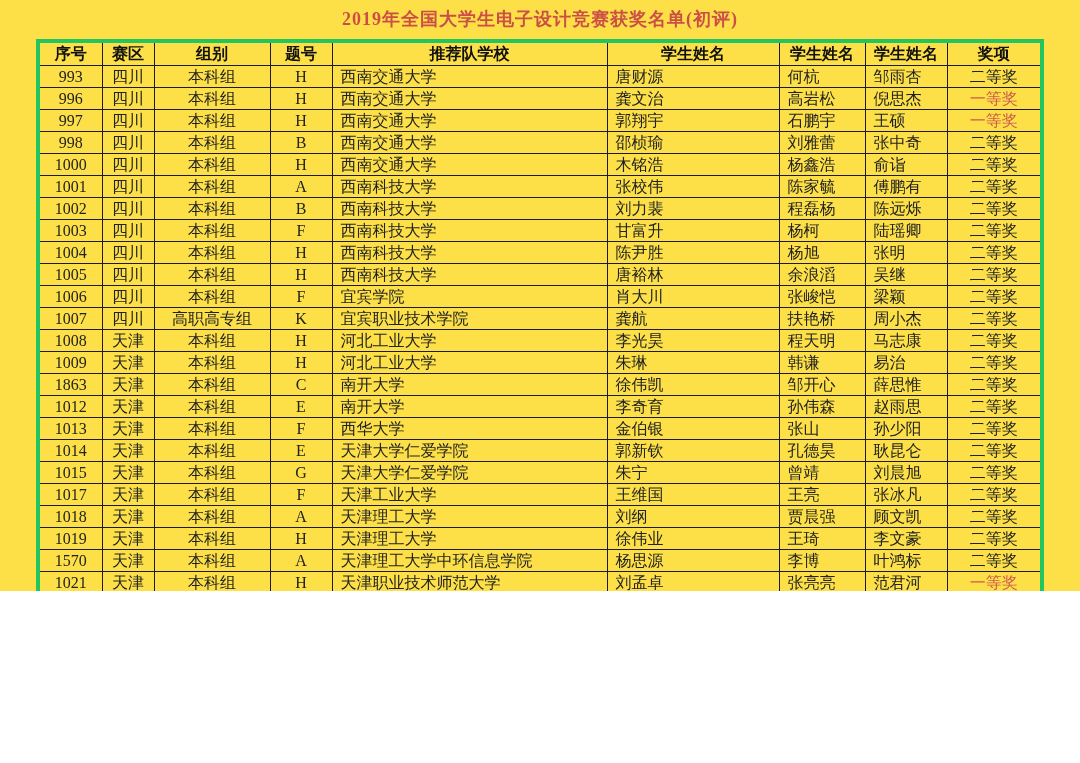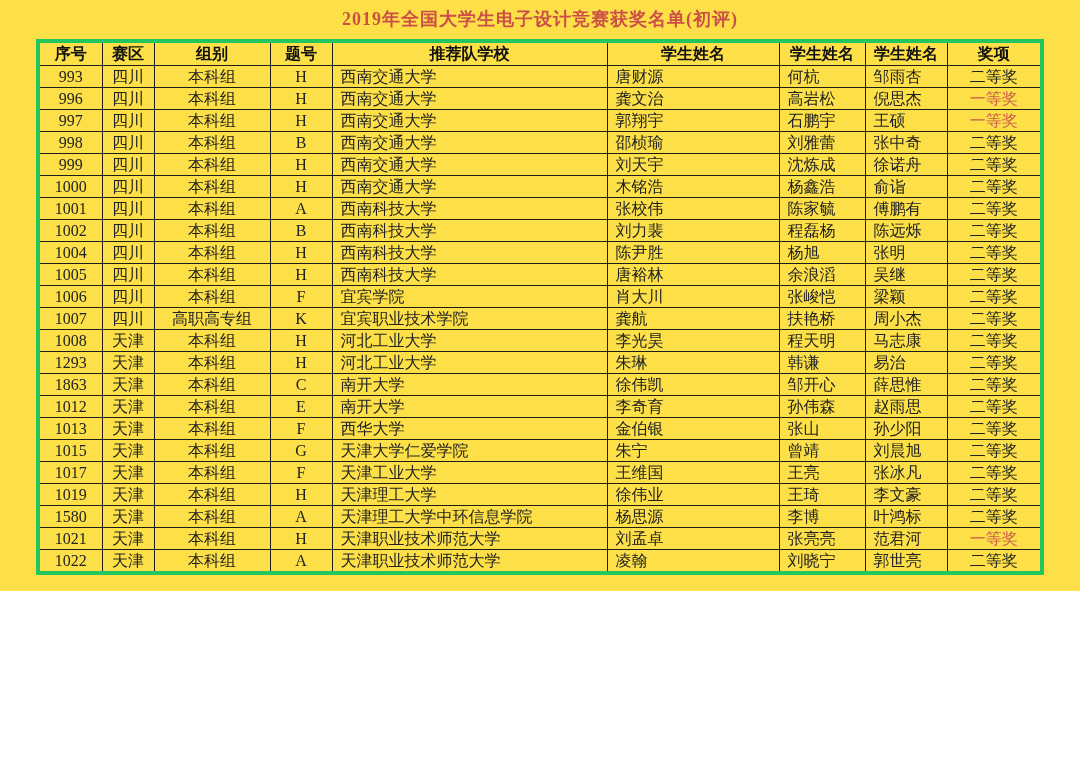--- a/index.html
+++ b/index.html
@@ -144,31 +144,20 @@
           <td>四川</td>
           <td>本科组</td>
           <td>B</td>
           <td class="left">西南交通大学</td>
           <td class="left">邵桢瑜</td>
           <td class="left">刘雅蕾</td>
           <td class="left">张中奇</td>
           <td>二等奖</td>
         </tr>
         <tr>
-          <td>999</td>
-          <td>四川</td>
-          <td>本科组</td>
-          <td>H</td>
-          <td class="left">西南交通大学</td>
-          <td class="left">刘天宇</td>
-          <td class="left">沈炼成</td>
-          <td class="left">徐诺舟</td>
-          <td>二等奖</td>
-        </tr>
-        <tr>
           <td>1000</td>
           <td>四川</td>
           <td>本科组</td>
           <td>H</td>
           <td class="left">西南交通大学</td>
           <td class="left">木铭浩</td>
           <td class="left">杨鑫浩</td>
           <td class="left">俞诣</td>
           <td>二等奖</td>
         </tr>
@@ -185,20 +174,31 @@
         </tr>
         <tr>
           <td>1002</td>
           <td>四川</td>
           <td>本科组</td>
           <td>B</td>
           <td class="left">西南科技大学</td>
           <td class="left">刘力裴</td>
           <td class="left">程磊杨</td>
           <td class="left">陈远烁</td>
+          <td>二等奖</td>
+        </tr>
+        <tr>
+          <td>1003</td>
+          <td>四川</td>
+          <td>本科组</td>
+          <td>F</td>
+          <td class="left">西南科技大学</td>
+          <td class="left">甘富升</td>
+          <td class="left">杨柯</td>
+          <td class="left">陆瑶卿</td>
           <td>二等奖</td>
         </tr>
         <tr>
           <td>1004</td>
           <td>四川</td>
           <td>本科组</td>
           <td>H</td>
           <td class="left">西南科技大学</td>
           <td class="left">陈尹胜</td>
           <td class="left">杨旭</td>
@@ -243,21 +243,21 @@
           <td>天津</td>
           <td>本科组</td>
           <td>H</td>
           <td class="left">河北工业大学</td>
           <td class="left">李光昊</td>
           <td class="left">程天明</td>
           <td class="left">马志康</td>
           <td>二等奖</td>
         </tr>
         <tr>
-          <td>1293</td>
+          <td>1009</td>
           <td>天津</td>
           <td>本科组</td>
           <td>H</td>
           <td class="left">河北工业大学</td>
           <td class="left">朱琳</td>
           <td class="left">韩谦</td>
           <td class="left">易治</td>
           <td>二等奖</td>
         </tr>
         <tr>
@@ -287,20 +287,31 @@
           <td>天津</td>
           <td>本科组</td>
           <td>F</td>
           <td class="left">西华大学</td>
           <td class="left">金伯银</td>
           <td class="left">张山</td>
           <td class="left">孙少阳</td>
           <td>二等奖</td>
         </tr>
         <tr>
+          <td>1014</td>
+          <td>天津</td>
+          <td>本科组</td>
+          <td>E</td>
+          <td class="left">天津大学仁爱学院</td>
+          <td class="left">郭新钦</td>
+          <td class="left">孔德昊</td>
+          <td class="left">耿昆仑</td>
+          <td>二等奖</td>
+        </tr>
+        <tr>
           <td>1015</td>
           <td>天津</td>
           <td>本科组</td>
           <td>G</td>
           <td class="left">天津大学仁爱学院</td>
           <td class="left">朱宁</td>
           <td class="left">曾靖</td>
           <td class="left">刘晨旭</td>
           <td>二等奖</td>
         </tr>
@@ -309,32 +320,43 @@
           <td>天津</td>
           <td>本科组</td>
           <td>F</td>
           <td class="left">天津工业大学</td>
           <td class="left">王维国</td>
           <td class="left">王亮</td>
           <td class="left">张冰凡</td>
           <td>二等奖</td>
         </tr>
         <tr>
+          <td>1018</td>
+          <td>天津</td>
+          <td>本科组</td>
+          <td>A</td>
+          <td class="left">天津理工大学</td>
+          <td class="left">刘纲</td>
+          <td class="left">贾晨强</td>
+          <td class="left">顾文凯</td>
+          <td>二等奖</td>
+        </tr>
+        <tr>
           <td>1019</td>
           <td>天津</td>
           <td>本科组</td>
           <td>H</td>
           <td class="left">天津理工大学</td>
           <td class="left">徐伟业</td>
           <td class="left">王琦</td>
           <td class="left">李文豪</td>
           <td>二等奖</td>
         </tr>
         <tr>
-          <td>1580</td>
+          <td>1570</td>
           <td>天津</td>
           <td>本科组</td>
           <td>A</td>
           <td class="left">天津理工大学中环信息学院</td>
           <td class="left">杨思源</td>
           <td class="left">李博</td>
           <td class="left">叶鸿标</td>
           <td>二等奖</td>
         </tr>
         <tr>

